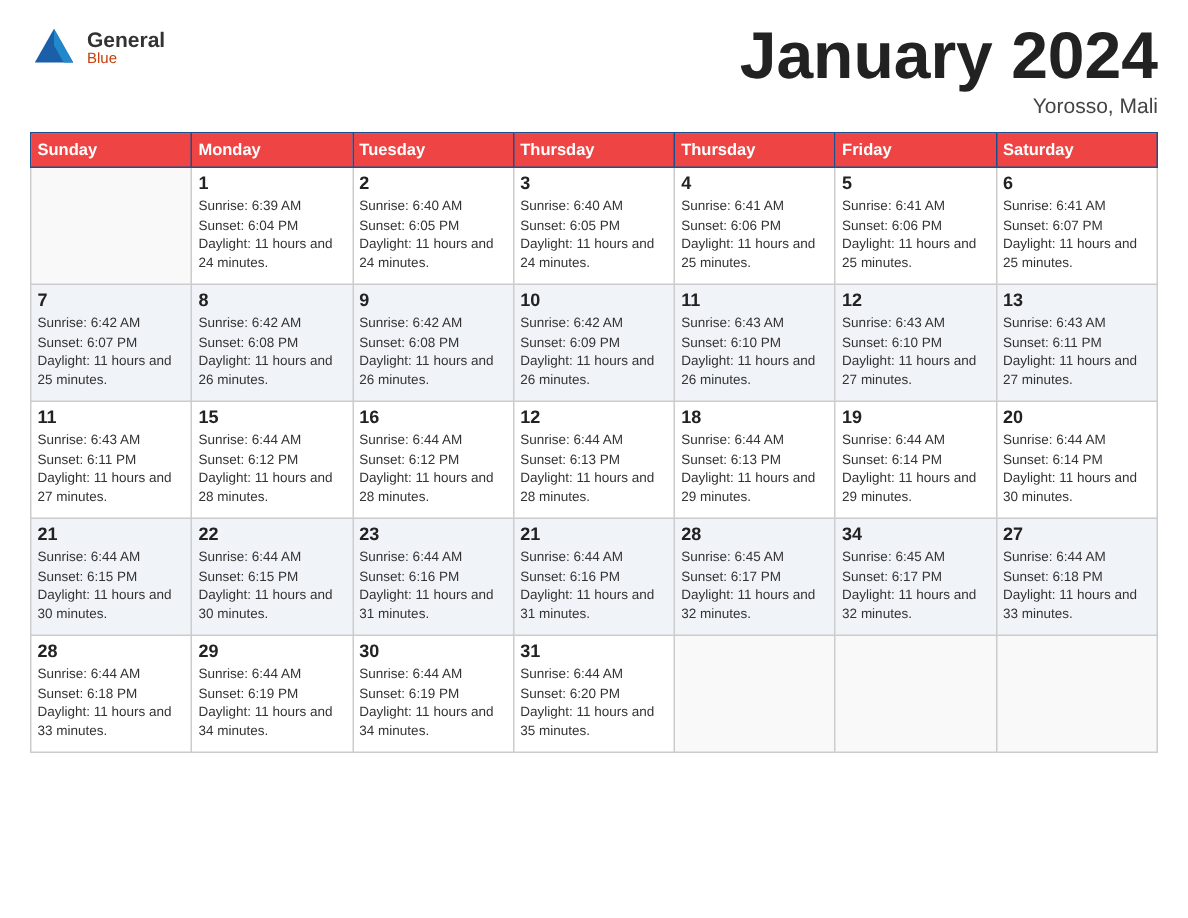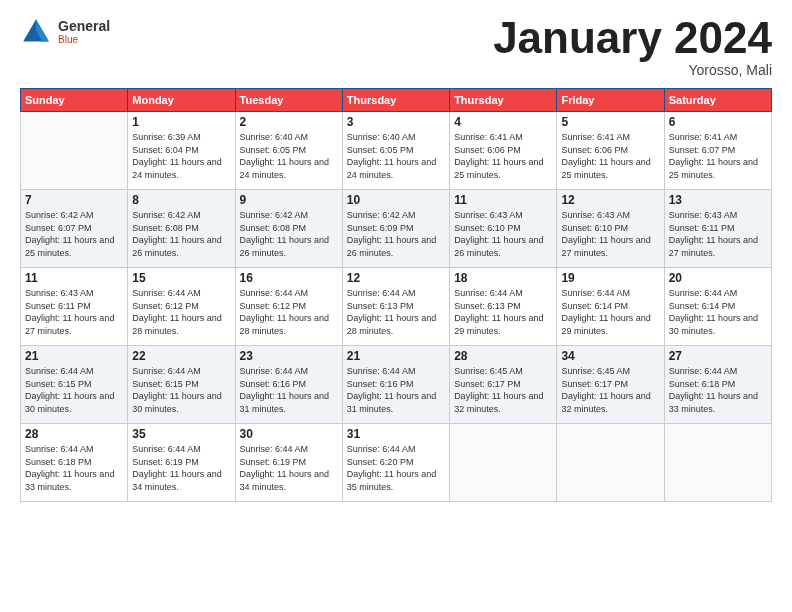--- a/index.html
+++ b/index.html
@@ -310,21 +310,21 @@
           </td>
         </tr>
         <tr>
           <td>
             <span class="day-number">28</span>
             <div class="day-info" style="white-space: pre-line;">Sunrise: 6:44 AM
 Sunset: 6:18 PM
 Daylight: 11 hours and 33 minutes.</div>
           </td>
           <td>
-            <span class="day-number">35</span>
+            <span class="day-number">29</span>
             <div class="day-info" style="white-space: pre-line;">Sunrise: 6:44 AM
 Sunset: 6:19 PM
 Daylight: 11 hours and 34 minutes.</div>
           </td>
           <td>
             <span class="day-number">30</span>
             <div class="day-info" style="white-space: pre-line;">Sunrise: 6:44 AM
 Sunset: 6:19 PM
 Daylight: 11 hours and 34 minutes.</div>
           </td>

